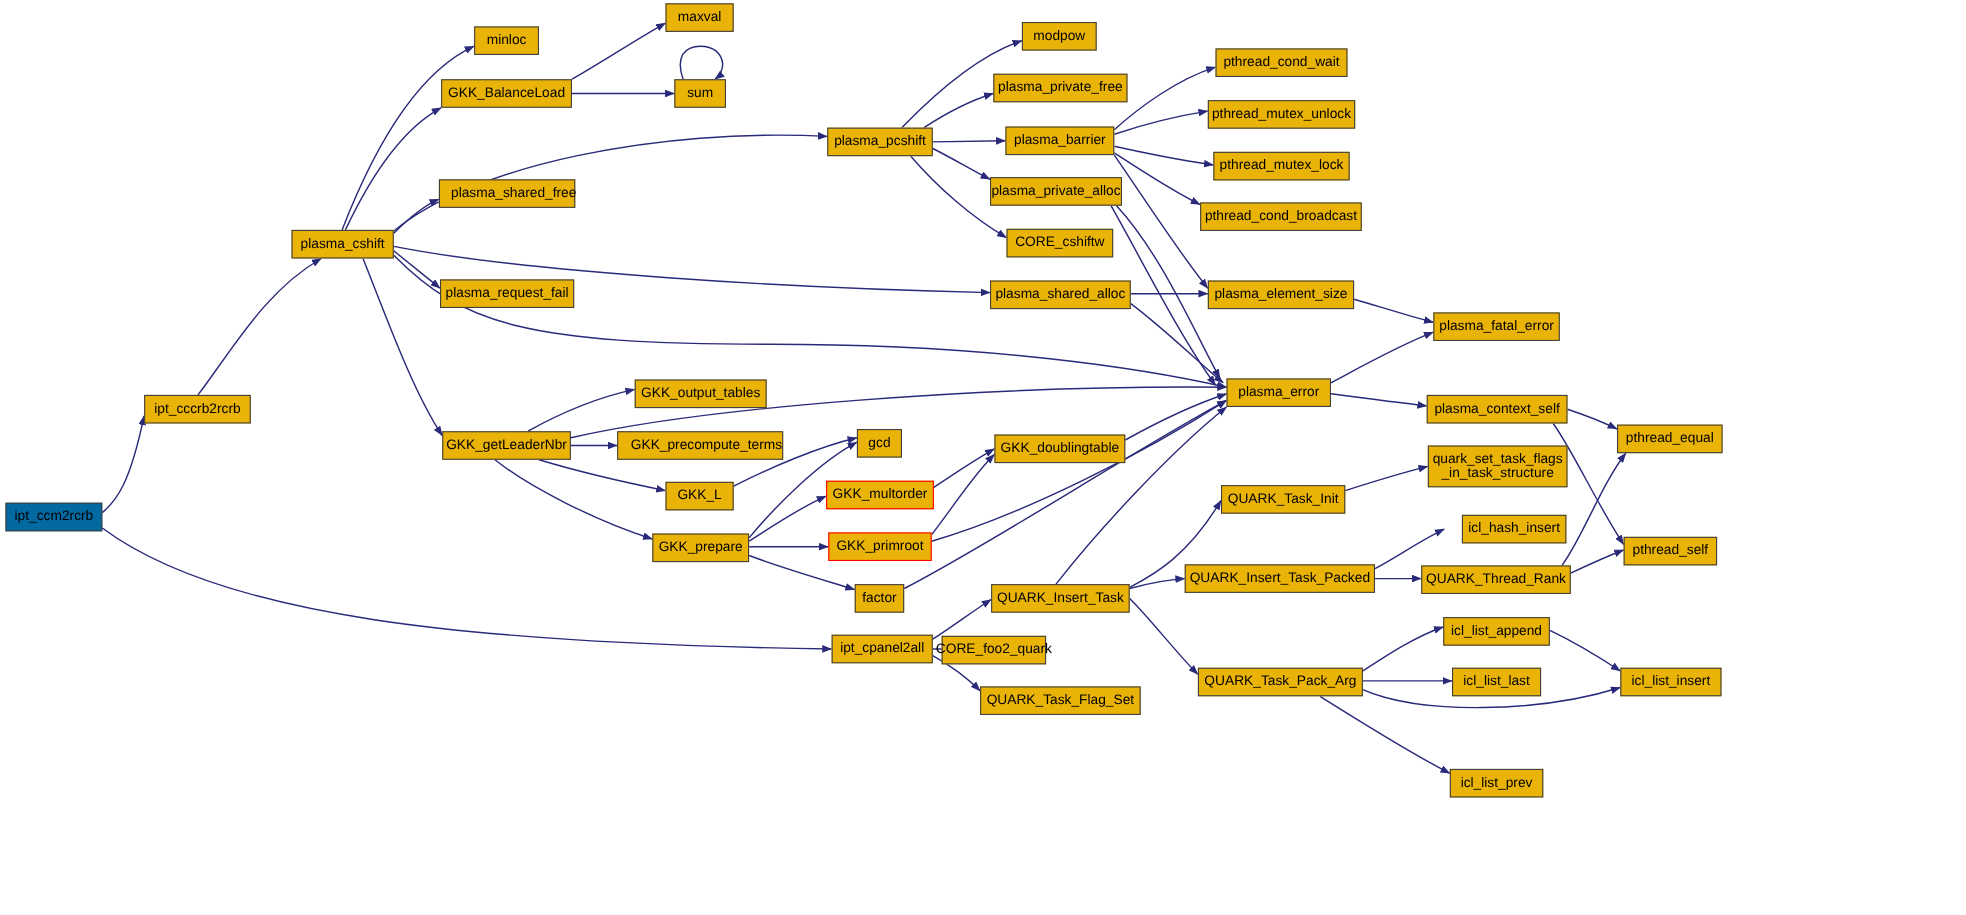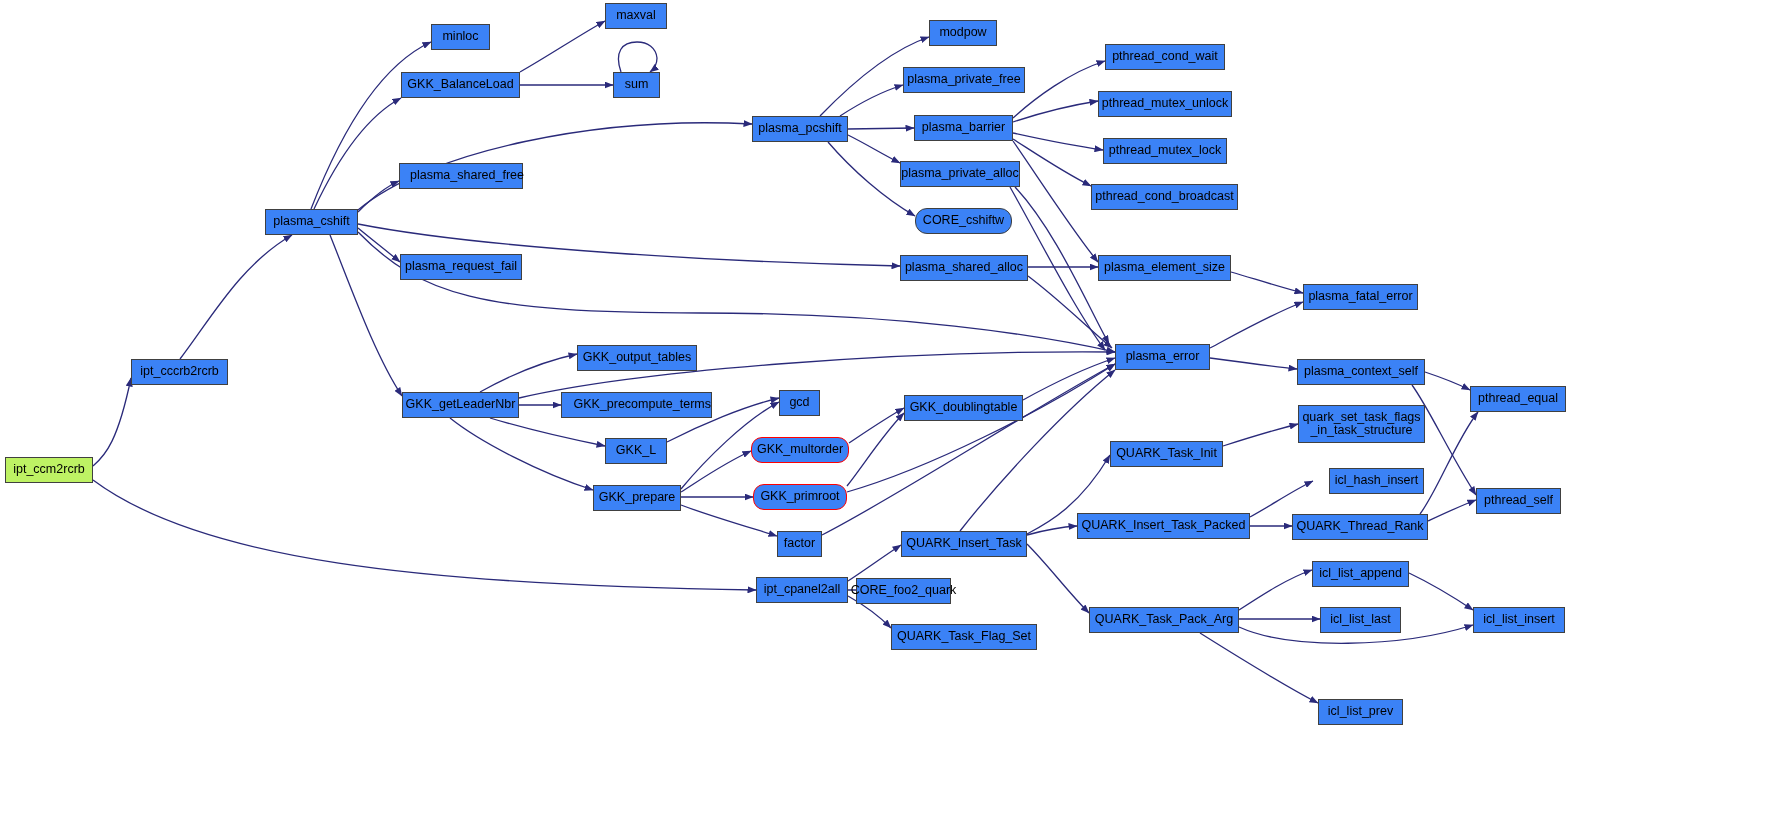--- a/index.html
+++ b/index.html
@@ -18,39 +18,38 @@
   #edges {
     position: absolute;
     left: 0; top: 0;
     width: 1787px;
     height: 832px;
     pointer-events: none;
   }
   .node {
     position: absolute;
     box-sizing: border-box;
-    background: #3b82f6;
+    background: #eab308;
     border: 1px solid #404040;
     display: flex;
     align-items: center;
     justify-content: center;
     text-align: center;
     font-family: "Liberation Sans", sans-serif;
     font-size: 12.5px;
     color: #000000;
     line-height: 1.08;
     white-space: pre;
     z-index: 5;
   }
   .node.red {
     border-color: #ff0000;
-    border-radius: 11px;
   }
   .node.filled {
-    background: #bef264;
+    background: #0369a1;
     text-align: right;
   }
   .node-label {
     display: block;
     pointer-events: none;
   }
 </style>
 </head>
 <body>
 
@@ -138,21 +137,21 @@
       <div class="node" style="left: 605px; top: 3px; width: 62px; height: 26px;"><span class="node-label">maxval</span></div>
       <div class="node" style="left: 613px; top: 72px; width: 47px; height: 26px;"><span class="node-label">sum</span></div>
       <div class="node" style="left: 399px; top: 163px; width: 124px; height: 26px; padding-left: 12px;"><span class="node-label">plasma_shared_free</span></div>
       <div class="node" style="left: 400px; top: 254px; width: 122px; height: 26px;"><span class="node-label">plasma_request_fail</span></div>
       <div class="node" style="left: 402px; top: 392px; width: 117px; height: 26px;"><span class="node-label">GKK_getLeaderNbr</span></div>
       <div class="node" style="left: 752px; top: 116px; width: 96px; height: 26px; align-items: center;"><span class="node-label">plasma_pcshift</span></div>
       <div class="node" style="left: 929px; top: 20px; width: 68px; height: 26px;"><span class="node-label">modpow</span></div>
       <div class="node" style="left: 903px; top: 67px; width: 122px; height: 26px;"><span class="node-label">plasma_private_free</span></div>
       <div class="node" style="left: 914px; top: 115px; width: 99px; height: 26px;"><span class="node-label">plasma_barrier</span></div>
       <div class="node" style="left: 900px; top: 161px; width: 120px; height: 26px;"><span class="node-label">plasma_private_alloc</span></div>
-      <div class="node" style="left: 915px; top: 208px; width: 97px; height: 26px; border-radius: 12px;"><span class="node-label">CORE_cshiftw</span></div>
+      <div class="node" style="left: 915px; top: 208px; width: 97px; height: 26px;"><span class="node-label">CORE_cshiftw</span></div>
       <div class="node" style="left: 900px; top: 255px; width: 128px; height: 26px;"><span class="node-label">plasma_shared_alloc</span></div>
       <div class="node" style="left: 1105px; top: 44px; width: 120px; height: 26px;"><span class="node-label">pthread_cond_wait</span></div>
       <div class="node" style="left: 1098px; top: 91px; width: 134px; height: 26px;"><span class="node-label">pthread_mutex_unlock</span></div>
       <div class="node" style="left: 1103px; top: 138px; width: 124px; height: 26px;"><span class="node-label">pthread_mutex_lock</span></div>
       <div class="node" style="left: 1091px; top: 184px; width: 147px; height: 26px;"><span class="node-label">pthread_cond_broadcast</span></div>
       <div class="node" style="left: 1098px; top: 255px; width: 133px; height: 26px;"><span class="node-label">plasma_element_size</span></div>
       <div class="node" style="left: 1303px; top: 284px; width: 115px; height: 26px;"><span class="node-label">plasma_fatal_error</span></div>
       <div class="node" style="left: 1115px; top: 344px; width: 95px; height: 26px;"><span class="node-label">plasma_error</span></div>
       <div class="node" style="left: 1297px; top: 359px; width: 128px; height: 26px;"><span class="node-label">plasma_context_self</span></div>
       <div class="node" style="left: 1470px; top: 386px; width: 96px; height: 26px;"><span class="node-label">pthread_equal</span></div>

